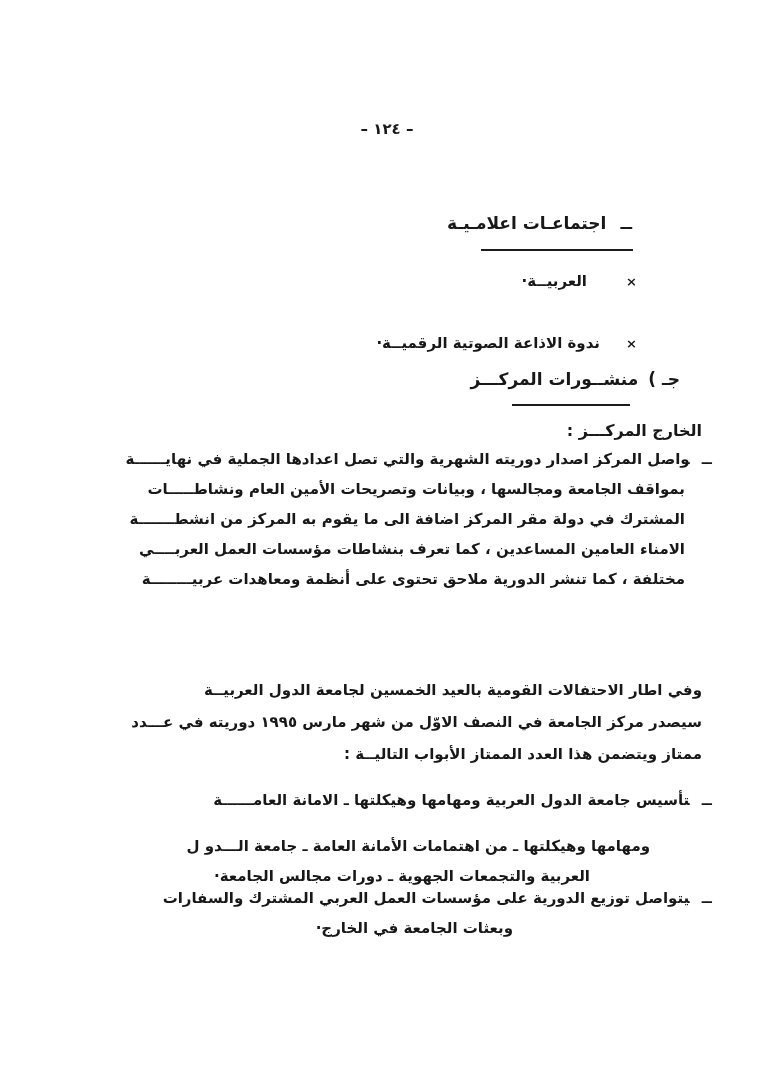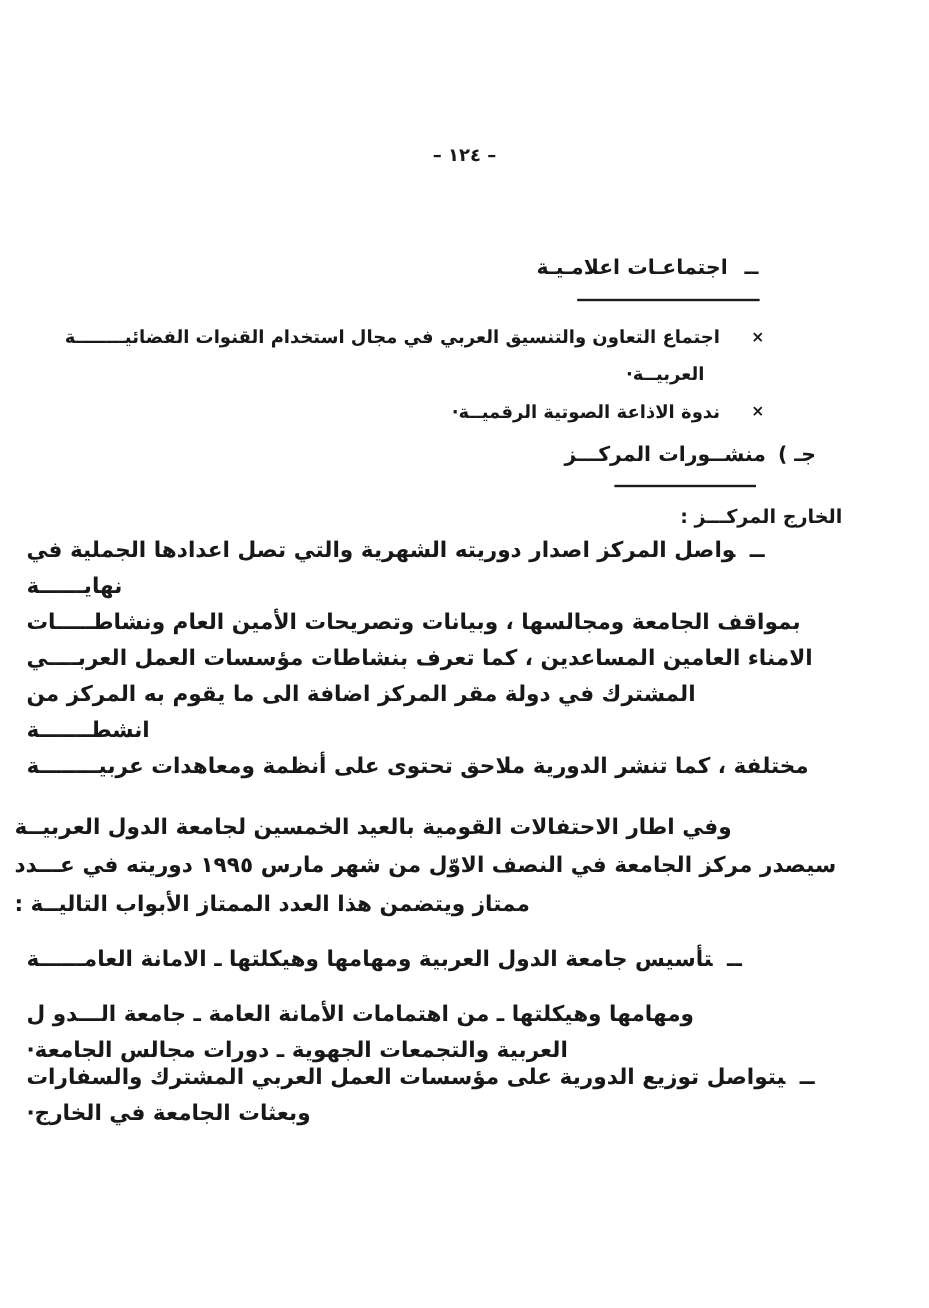--- a/index.html
+++ b/index.html
@@ -37,21 +37,21 @@
   .h2-rule {
     position:absolute; top:404px; right:144px; width:118px; height:2px;
     background:#1c1c1c;
   }
   .label {
     position:absolute; top:421px; right:72px; font-size:16px;
   }
   
   .para {
     position:absolute; right:62px; width:690px;
-    font-size:18px; line-height:30px; text-align:left;
+    font-size:15px; line-height:30px; text-align:right;
   }
   .para .line { padding-right:27px; }
   .para .line.first { padding-right:0; }
   .dash-marker { margin-left:12px; letter-spacing:-1px; }
   #para1 { top:444px; }
   #para2 { top:674px; right:72px; line-height:32px; }
   #para2 .line { padding-right:0; }
   #item1 { top:785px; }
   #item2 { top:883px; }
   .pr62  { padding-right:62px  !important;margin-top:16px; }
@@ -68,21 +68,20 @@
 
   <div class="h1">
     <span>ــ</span>
     <span>اجتماعـات اعلامـيـة</span>
   </div>
   <div class="h1-rule"></div>
 
   <div class="bullet" style="top:266px">
     <span class="x-marker">×</span>
     <div class="bullet-text">
-      <div>اجتماع التعاون والتنسيق العربي في مجال استخدام القنوات الفضائيــــــــة</div>
       <div class="pr13">العربيــة·</div>
     </div>
   </div>
 
   <div class="bullet" style="top:328px">
     <span class="x-marker">×</span>
     <div class="bullet-text">
       <div>ندوة الاذاعة الصوتية الرقميــة·</div>
     </div>
   </div>
@@ -91,22 +90,22 @@
     <span>جـ )</span>
     <span>منشــورات المركـــز</span>
   </div>
   <div class="h2-rule"></div>
 
   <div class="label">الخارج المركـــز :</div>
 
   <div class="para" id="para1">
     <div class="line first"><span class="dash-marker">ــ</span><span>واصل المركز اصدار دوريته الشهرية والتي تصل اعدادها الجملية في نهايــــــة</span></div>
     <div class="line">بمواقف الجامعة ومجالسها ، وبيانات وتصريحات الأمين العام ونشاطـــــات</div>
+    <div class="line">المشترك في دولة مقر المركز اضافة الى ما يقوم به المركز من انشطـــــــة</div>
     <div class="line">الامناء العامين المساعدين ، كما تعرف بنشاطات مؤسسات العمل العربــــي</div>
-    <div class="line">المشترك في دولة مقر المركز اضافة الى ما يقوم به المركز من انشطـــــــة</div>
     <div class="line">مختلفة ، كما تنشر الدورية ملاحق تحتوى على أنظمة ومعاهدات عربيــــــــة</div>
   </div>
 
   <div class="para" id="para2">
     <div class="line">وفي اطار الاحتفالات القومية بالعيد الخمسين لجامعة الدول العربيــة</div>
     <div class="line">سيصدر مركز الجامعة في النصف الاوّل من شهر مارس ١٩٩٥ دوريته في عـــدد</div>
     <div class="line">ممتاز ويتضمن هذا العدد الممتاز الأبواب التاليــة :</div>
   </div>
 
   <div class="para" id="item1">

